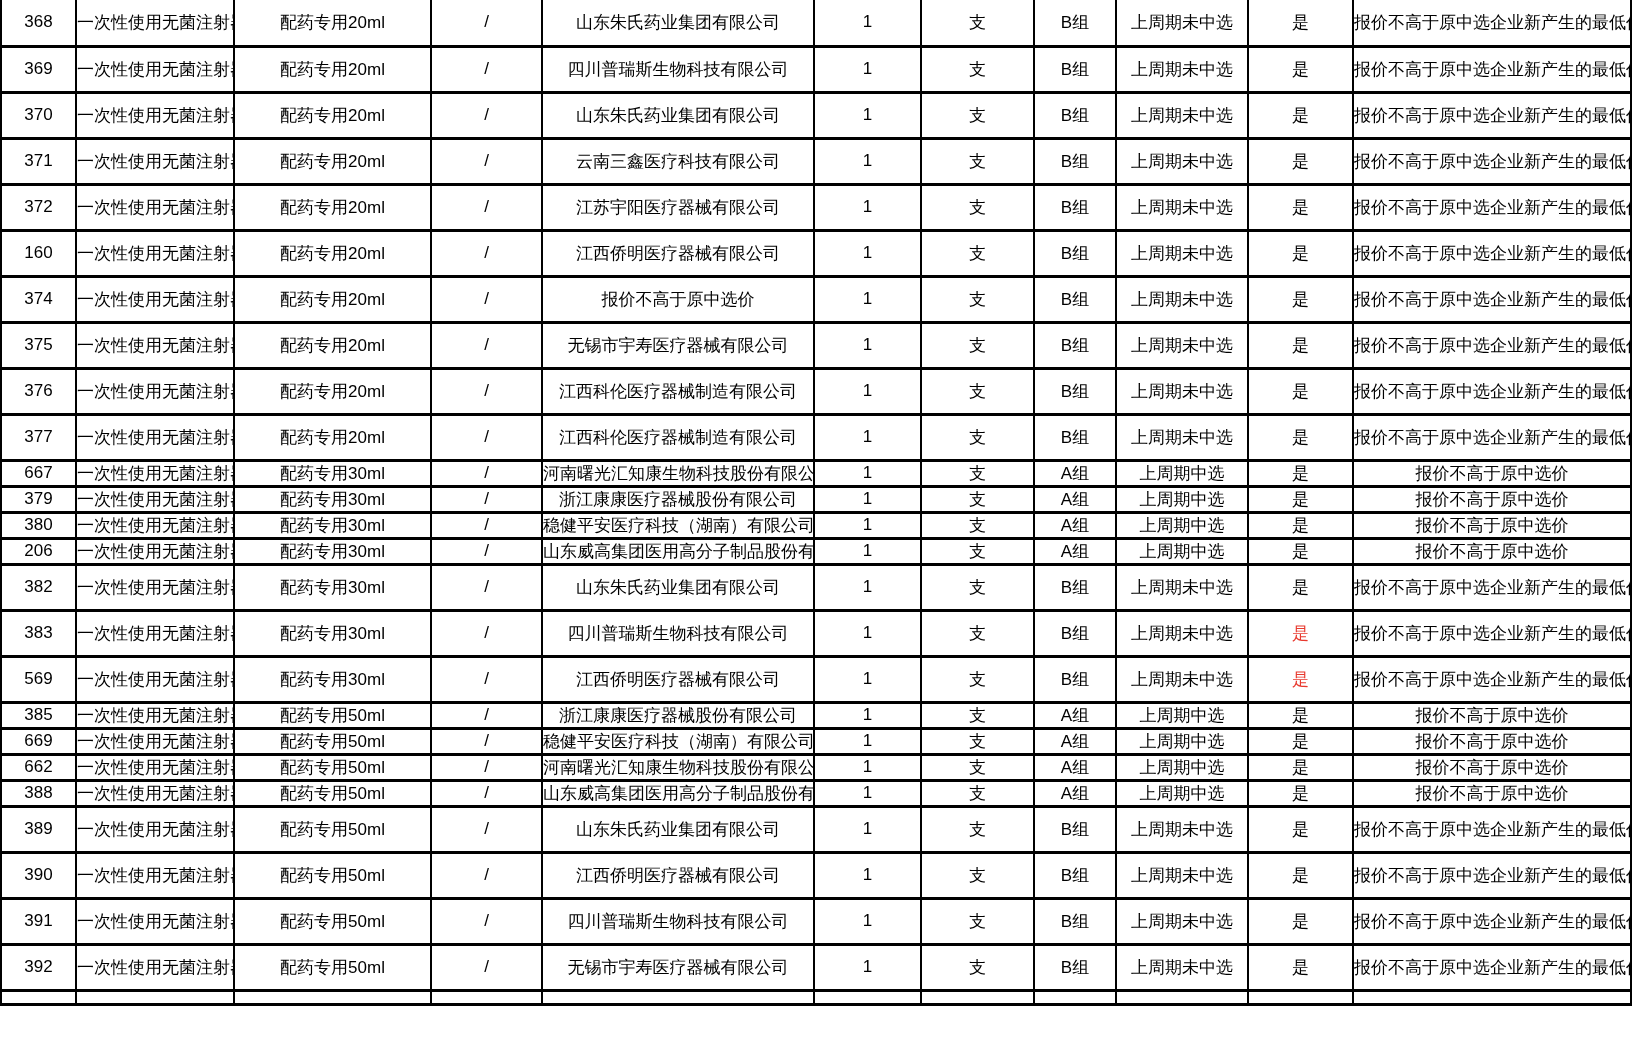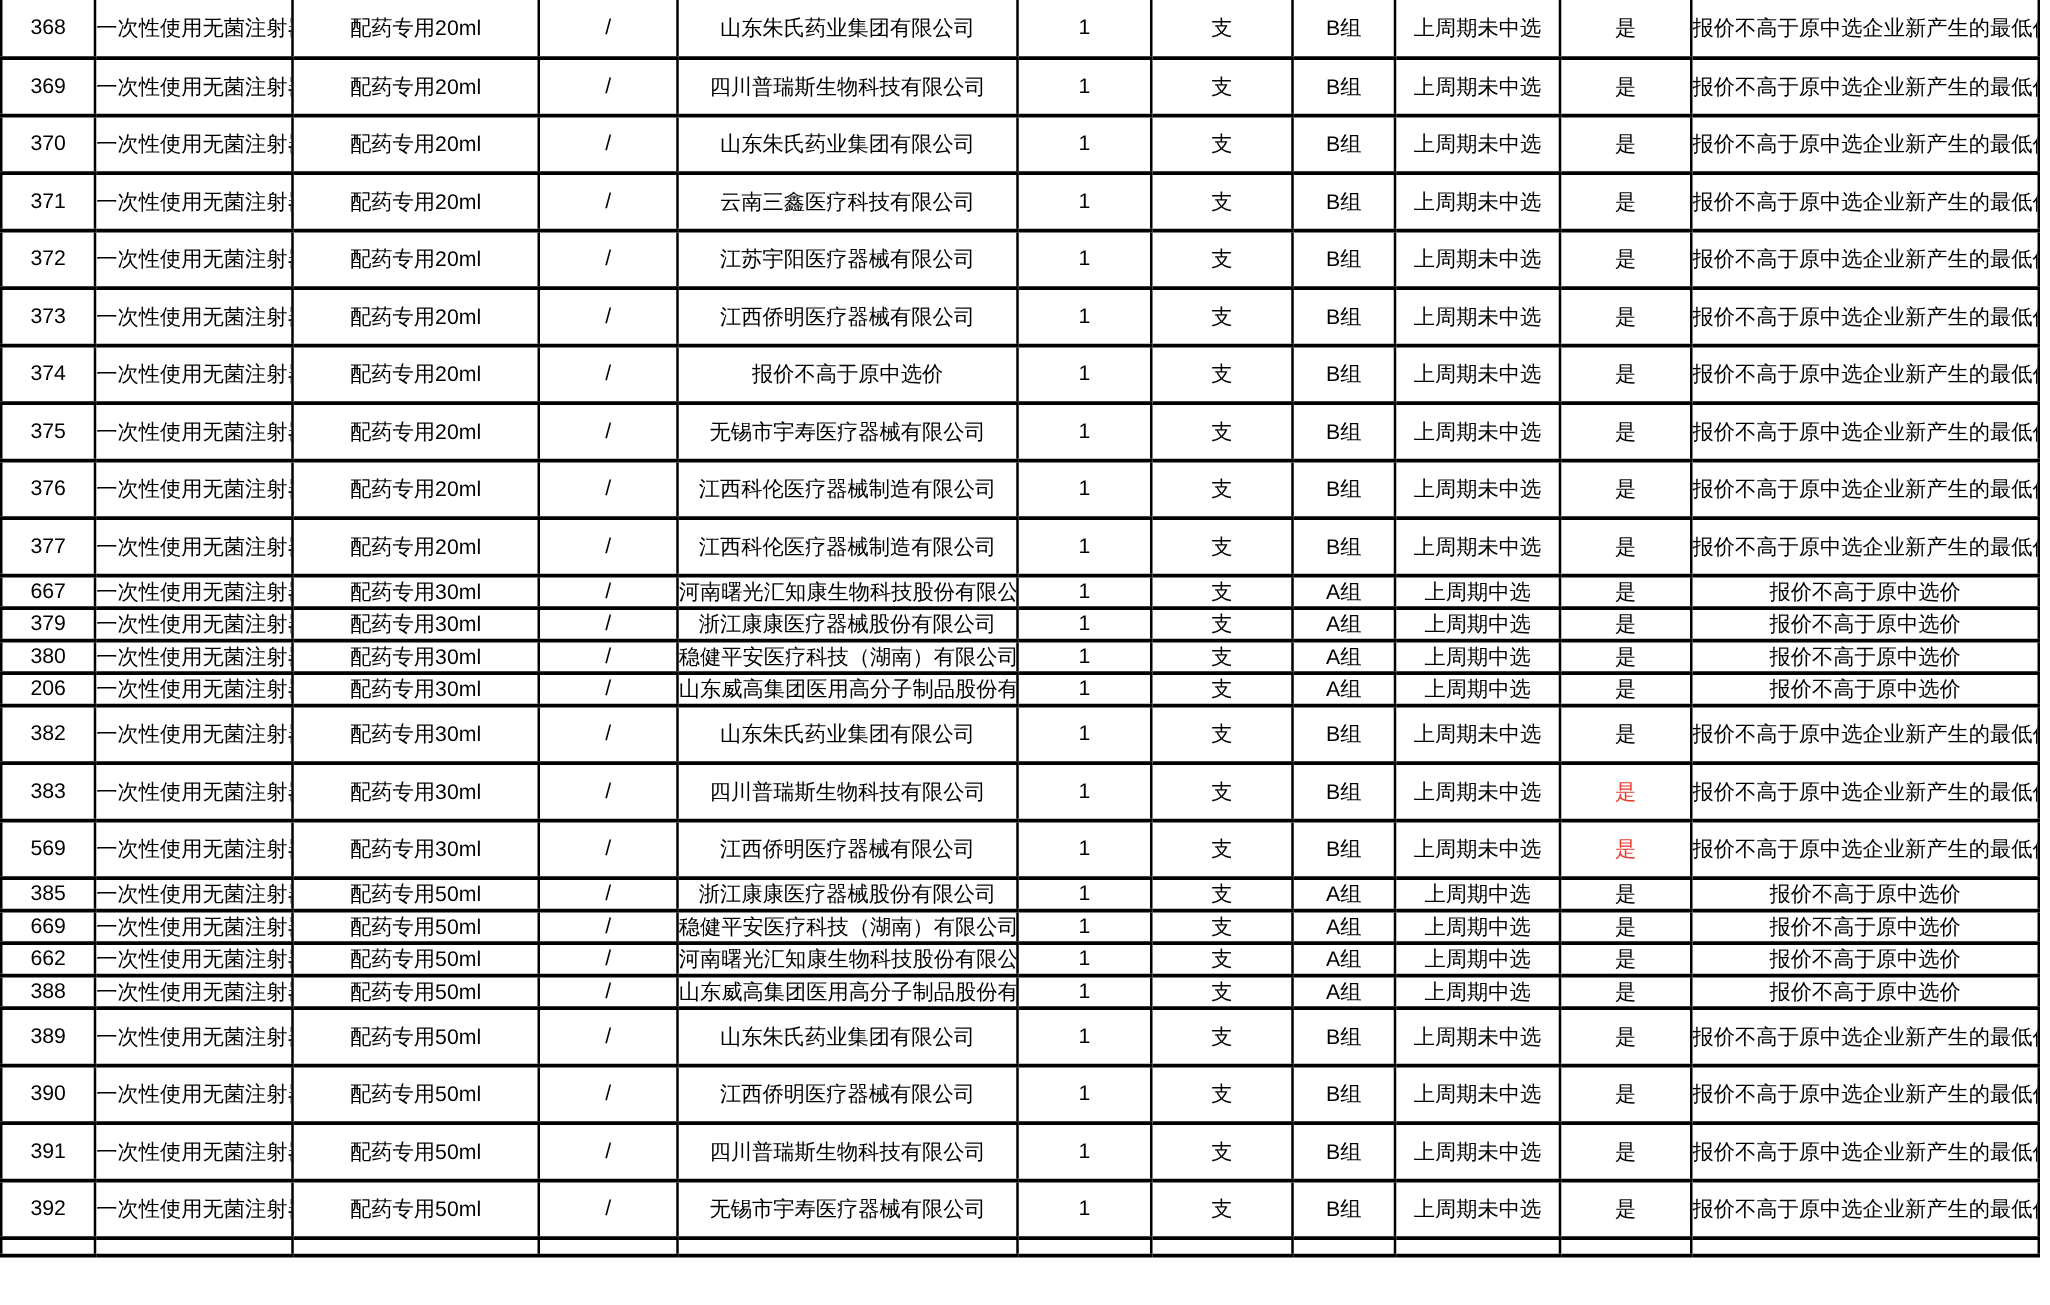--- a/index.html
+++ b/index.html
@@ -119,21 +119,21 @@
         <td>/</td>
         <td>江苏宇阳医疗器械有限公司</td>
         <td>1</td>
         <td>支</td>
         <td>B组</td>
         <td>上周期未中选</td>
         <td>是</td>
         <td class="wrap">报价不高于原中选企业新产生的最低价</td>
       </tr>
       <tr class="tall">
-        <td>373</td>
+        <td>160</td>
         <td>一次性使用无菌注射器</td>
         <td>配药专用20ml</td>
         <td>/</td>
         <td>江西侨明医疗器械有限公司</td>
         <td>1</td>
         <td>支</td>
         <td>B组</td>
         <td>上周期未中选</td>
         <td>是</td>
         <td class="wrap">报价不高于原中选企业新产生的最低价</td>

